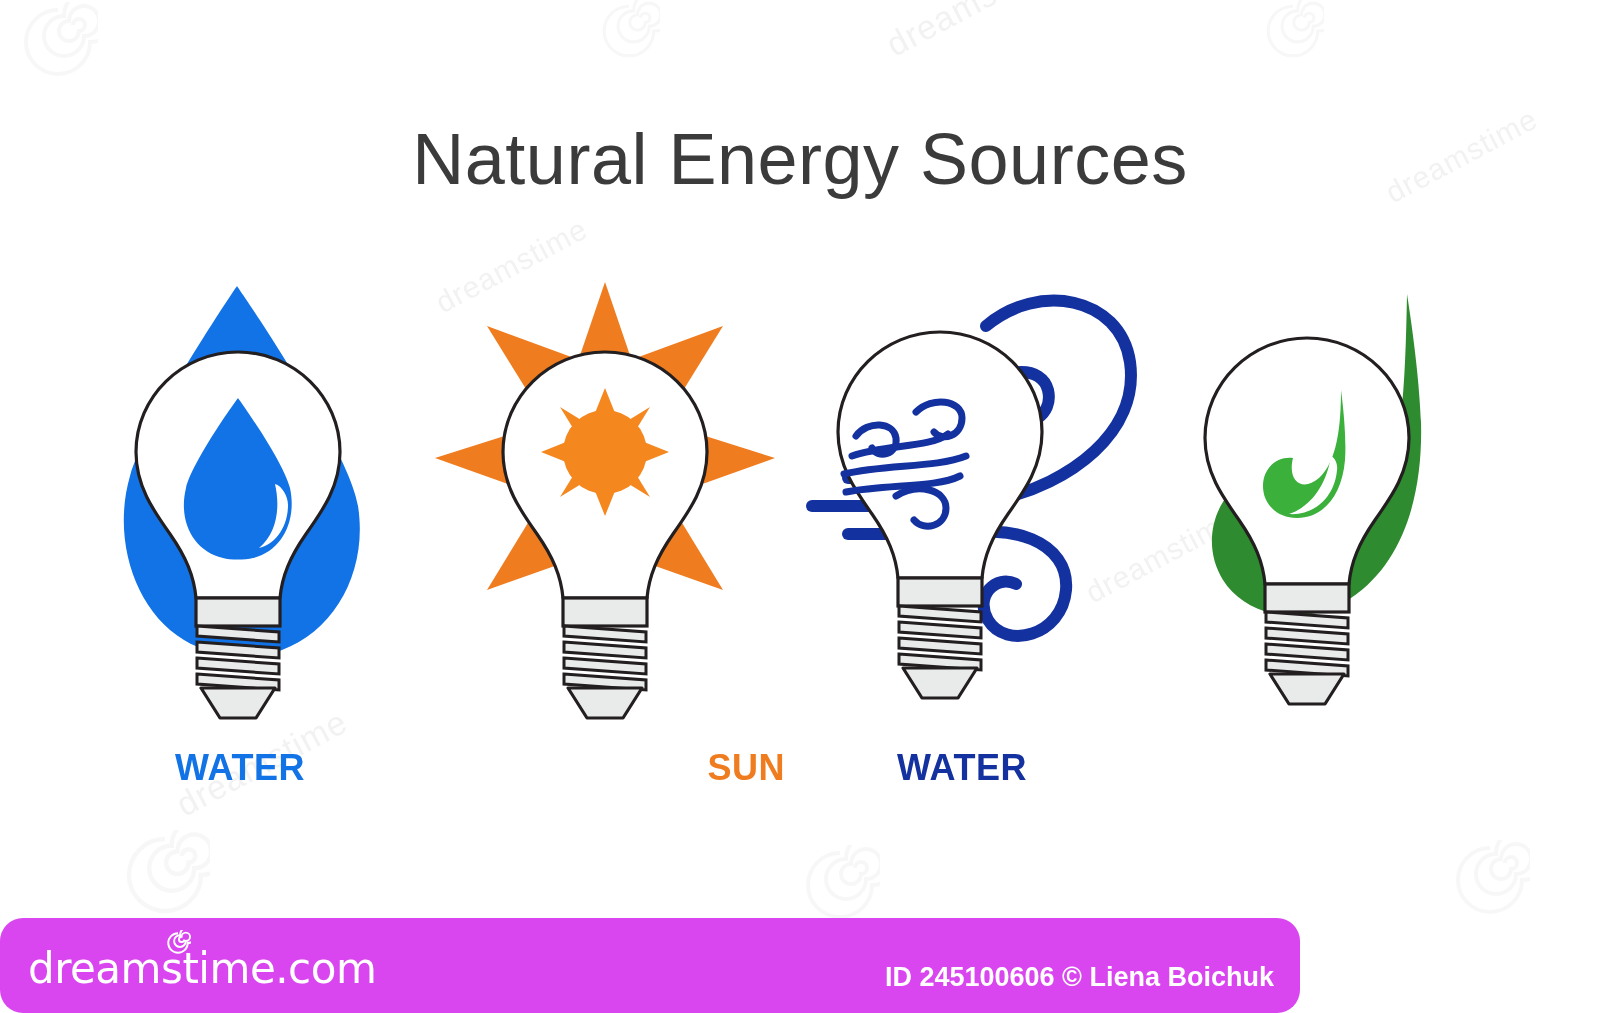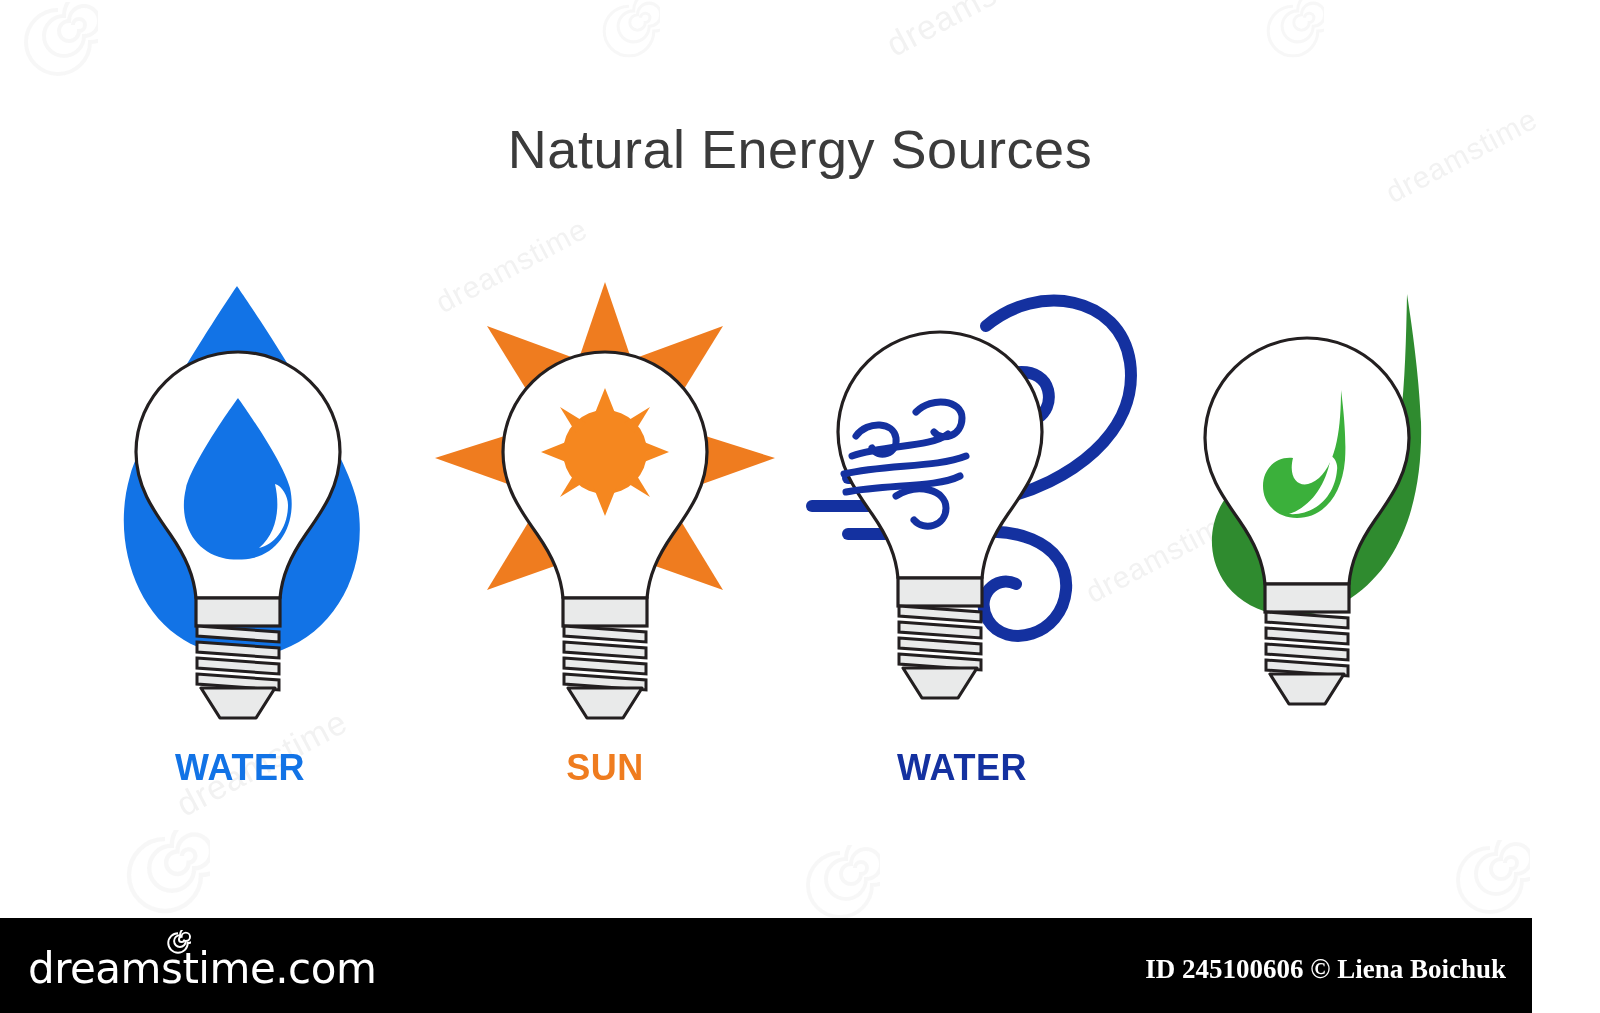--- a/index.html
+++ b/index.html
@@ -37,21 +37,21 @@
     opacity: 0.55;
   }
 
   
   #page-title {
     position: absolute;
     top: 118px;
     left: 0;
     width: 1600px;
     text-align: center;
-    font-size: 54px;
+    font-size: 72px;
     font-weight: 400;
     color: #3b3b3b;
     letter-spacing: 0.5px;
     z-index: 3;
     font-family: "Liberation Sans", sans-serif;
   }
 
   
   #icon-row {
     position: absolute;
@@ -87,49 +87,50 @@
     font-weight: 700;
     letter-spacing: 0.5px;
     font-family: "Liberation Sans", sans-serif;
   }
 
   
   #footer-bar {
     position: absolute;
     left: 0;
     bottom: 0;
-    width: 1532px;
+    width: 1300px;
     height: 95px;
-    background: #000000;
+    background: #d946ef;
     z-index: 5;
+    border-radius: 23px;
   }
   #footer-logo {
     position: absolute;
     left: 28px;
     top: 24px;
     height: 48px;
     display: flex;
     align-items: flex-end;
   }
   #footer-logo-text {
     font-size: 42px;
     color: #ffffff;
     font-family: "DejaVu Sans", sans-serif;
     font-weight: 400;
     letter-spacing: -0.5px;
     line-height: 1;
   }
   #footer-credit {
     position: absolute;
     right: 26px;
-    top: 36px;
+    top: 44px;
     font-size: 27px;
     font-weight: 700;
     color: #ffffff;
-    font-family: Liberation Serif, serif;
+    font-family: Liberation Sans, sans-serif;
     white-space: nowrap;
   }
 </style>
 </head>
 <body>
 
 <div id="watermark-layer">
   <svg class="wm-spiral" style="left:18px;  top:2px;" width="80" height="80" viewBox="0 0 80 80">
       <path d="M40 8a32 32 0 1 0 32 32 26 26 0 1 0-26-26 20 20 0 1 0 20 20 15 15 0 1 0-15-15 10 10 0 1 0 10 10 6 6 0 1 0-6-6" fill="none" stroke="#f1f1f1" stroke-width="4"></path>
     </svg>
@@ -321,21 +322,21 @@
                C132 212 148 222 164 208
                C182 192 186 156 186 120 Z" fill="#3bb03b"></path>
       <path d="M176 186 C172 212 158 236 134 244 C160 246 180 226 182 200 C183 194 180 188 176 186 Z" fill="#ffffff"></path>
     </svg>
   </div>
 
 </div>
 
 <div id="label-row">
   <div class="src-label" style="left:60px;   color:#1273e6;">WATER</div>
-  <div class="src-label" style="left:425px;  color:#ef7c1f;">SUN</div>
+  <div class="src-label" style="left:425px;  color:#ef7c1f;text-align:right;">SUN</div>
   <div class="src-label" style="left:782px;  color:#1431a0;">WATER</div>
 </div>
 
 <div id="footer-bar">
   <div id="footer-logo">
     <svg class="footer-spiral" width="26" height="26" viewBox="0 0 80 80" style="position:absolute; left:137px; top:-12px;">
       <path d="M40 10a30 30 0 1 0 30 30 24 24 0 1 0-24-24 18 18 0 1 0 18 18 13 13 0 1 0-13-13 8 8 0 1 0 8 8" fill="none" stroke="#ffffff" stroke-width="6"></path>
     </svg>
     <span id="footer-logo-text">dreamstime.com</span>
   </div>

